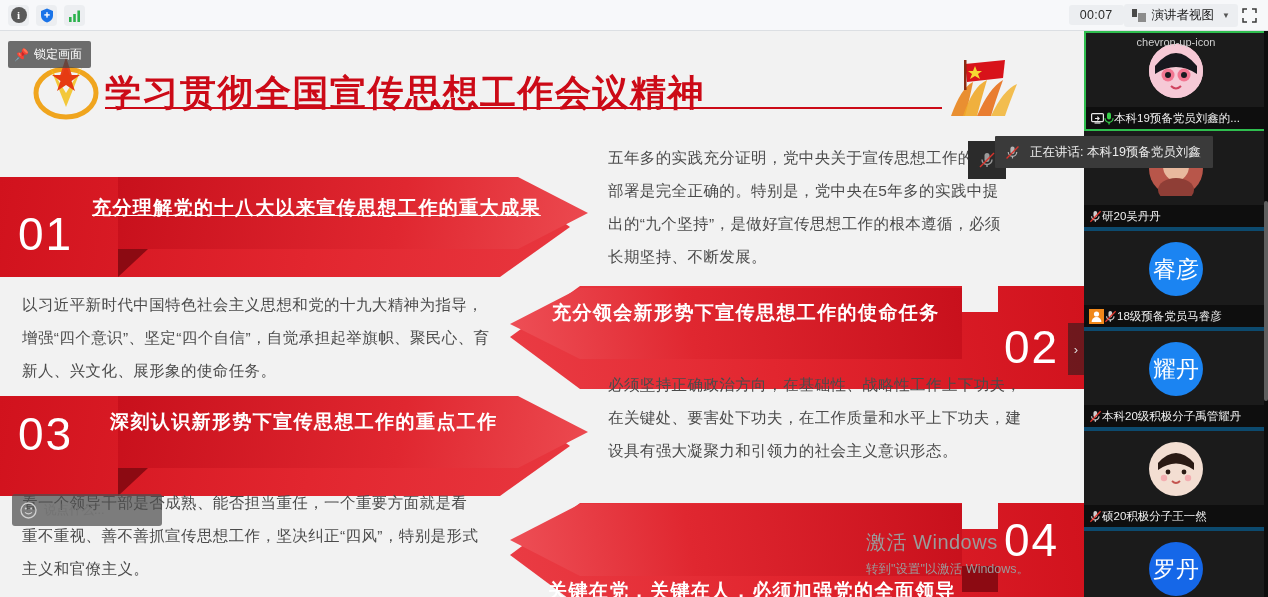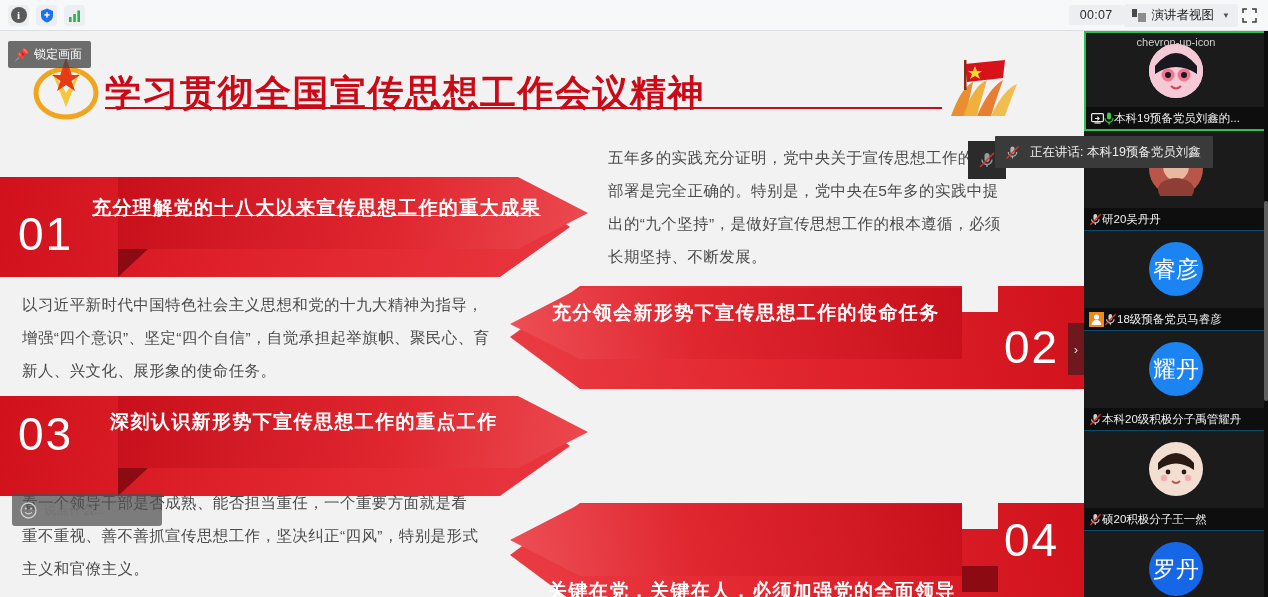--- a/index.html
+++ b/index.html
@@ -206,21 +206,21 @@
     border-radius: 1px; white-space: nowrap;
   }
 
   
   .panel {
     position: absolute; right: 0; top: 31px; width: 184px; height: 566px;
     background: #6d28d9; overflow: hidden;
   }
   .tile {
     position: relative; width: 184px; height: 100px;
-    background: #1b1b1b; border-bottom: 1px solid #0c4a6e;
+    background: #1b1b1b; border-bottom: 4px solid #0c4a6e;
     overflow: hidden;
   }
   .tile.active { border: 2px solid #2fbe4f; }
   .tile-avatar {
     position: absolute; left: 50%; top: 38px; transform: translate(-50%,-50%);
     width: 54px; height: 54px; border-radius: 50%;
     display: flex; align-items: center; justify-content: center;
     color: #fff; font-size: 23px; font-weight: normal;
   }
   .tile-label {
@@ -326,29 +326,34 @@
     <div class="band" id="blk02-notch"></div>
     <div class="band-num" style="left:1004px; top:293px;">02</div>
     <div class="band-text" style="left:552px; top:269px;">充分领会新形势下宣传思想工作的使命任务</div>
     <div class="para" style="left:22px; top:257px; width:470px;">以习近平新时代中国特色社会主义思想和党的十九大精神为指导，增强“四个意识”、坚定“四个自信”，自觉承担起举旗帜、聚民心、育新人、兴文化、展形象的使命任务。</div>
 
     <div class="band" id="blk03-base"></div>
     <div class="band" id="blk03-tab"></div>
     <div class="band" id="blk03-shadow"></div>
     <div class="band-num" style="left:18px; top:380px;">03</div>
     <div class="band-text" style="left:110px; top:378px;">深刻认识新形势下宣传思想工作的重点工作</div>
+    <div class="para" style="left:608px; top:337px; width:425px;">必须坚持正确政治方向，在基础性、战略性工作上下功夫，在关键处、要害处下功夫，在工作质量和水平上下功夫，建设具有强大凝聚力和引领力的社会主义意识形态。</div>
 
     <div class="band" id="blk04-base"></div>
     <div class="band" id="blk04-tab"></div>
     <div class="band" id="blk04-notch"></div>
     <div class="band" id="blk04-shadow"></div>
     <div class="band-num" style="left:1004px; top:486px;">04</div>
     <div class="band-text" style="left:548px; top:503px;margin-top:44px;">关键在党，关键在人，必须加强党的全面领导</div>
     <div class="para" style="left:22px; top:455px; width:460px;">看一个领导干部是否成熟、能否担当重任，一个重要方面就是看重不重视、善不善抓宣传思想工作，坚决纠正“四风”，特别是形式主义和官僚主义。</div>
 
+    <div class="winmark">
+      <div class="l1">激活 Windows</div>
+      <div class="l2">转到"设置"以激活 Windows。</div>
+    </div>
 
     <div class="chatbar">
       <svg width="17" height="17" viewBox="0 0 17 17">
         <circle cx="8.5" cy="8.5" r="7.5" fill="none" stroke="#d0d0d0" stroke-width="1.3"></circle>
         <circle cx="5.8" cy="6.6" r="1" fill="#d0d0d0"></circle>
         <circle cx="11.2" cy="6.6" r="1" fill="#d0d0d0"></circle>
         <path d="M5 10.4 Q8.5 13.2 12 10.4" stroke="#d0d0d0" stroke-width="1.2" fill="none"></path>
       </svg>
       <span class="chat-ph">说点什么...</span>
     </div>

